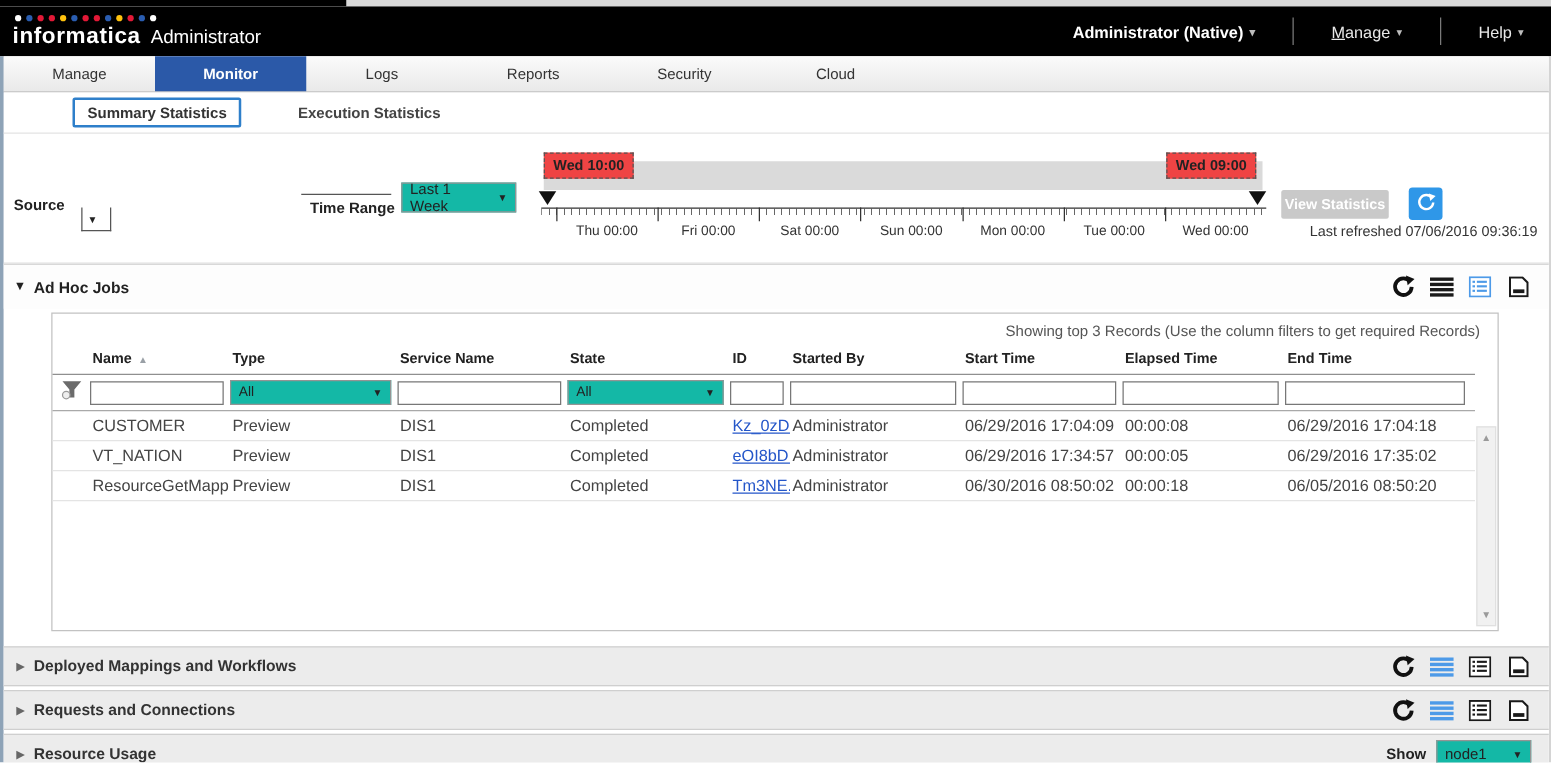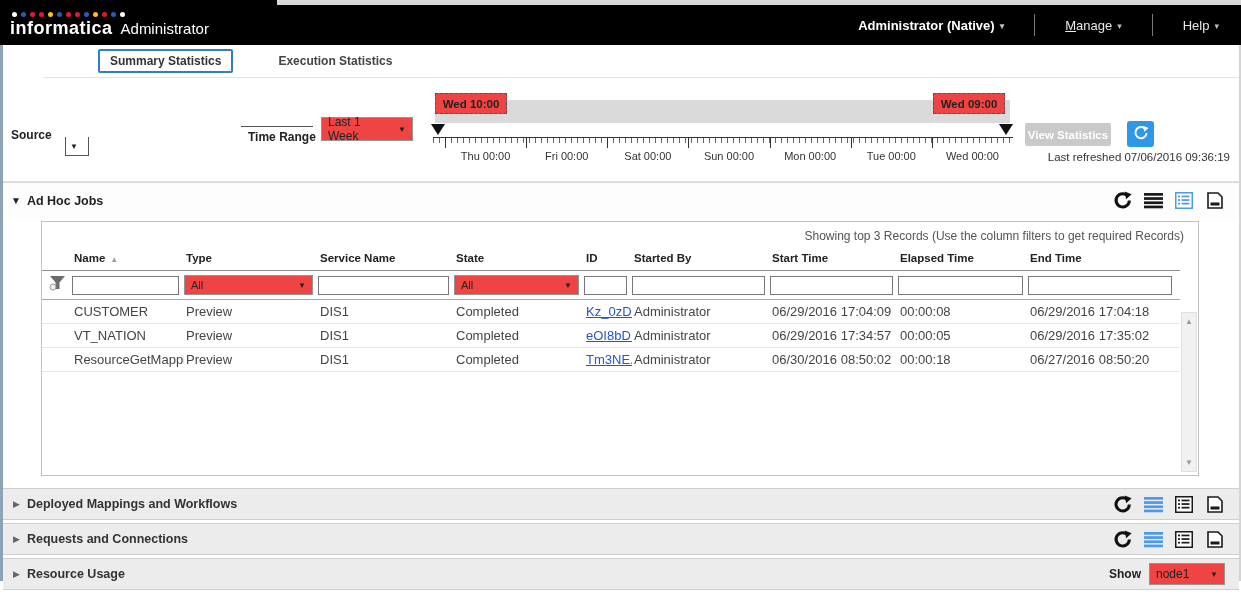--- a/index.html
+++ b/index.html
@@ -27,31 +27,31 @@
 
   
   .framed { border-left:3px solid #8ea3b7; border-right:2px solid #d4d4d4; }
   .tabbar { height:29px; background:linear-gradient(#fbfbfb,#e9e9e9); border-bottom:1px solid #bcbcbc; display:flex; }
   .tab { width:121px; display:flex; align-items:center; justify-content:center; font-size:12px; color:#333; cursor:pointer; }
   .tab.active { background:#2b59a8; color:#fff; font-weight:bold; }
 
   
   .content { background:#fff; height:536px; position:relative; }
 
-  .subtabs { height:33px; display:flex; align-items:center; padding-left:55px; gap:45px; border-bottom:1px solid #e3e3e3;margin-left:40px; }
+  .subtabs { height:33px; display:flex; align-items:center; padding-left:55px; gap:45px; border-bottom:1px solid #e3e3e3; }
   .subtab-active { border:2px solid #2e7fca; border-radius:2px; background:#fff; padding:3px 10px; font-size:12px; font-weight:bold; color:#333; cursor:pointer; }
   .subtab { font-size:12px; font-weight:bold; color:#444; cursor:pointer; }
 
   
   .filterbar { position:relative; height:104px; border-bottom:1px solid #e0e0e0; }
   .lab { position:absolute; font-size:12px; font-weight:bold; color:#222; }
   .source-input { position:absolute; left:62px; top:37px; width:176px; height:22px; border:1px solid #555; border-right:1px solid #555; background:#fff; font-size:12px; color:#333; padding:2px 4px; font-family:"Liberation Sans",sans-serif; }
   .source-leader { position:absolute; left:238px; top:48px; width:72px; height:1px; background:#555; }
   .source-arrow { position:absolute; left:62px; top:59px; width:24px; height:19px; border:1px solid #555; border-top:none; display:flex; align-items:center; justify-content:flex-start; padding-left:4px; font-size:8px; color:#222; background:#fff; cursor:pointer; }
-  .fakeselect { border:1px solid #949494; background:#ef4444; display:flex; align-items:center; justify-content:space-between; font-size:12px; color:#222; padding:0 6px; cursor:pointer; }
+  .fakeselect { border:1px solid #949494; background:#14b8a6; display:flex; align-items:center; justify-content:space-between; font-size:12px; color:#222; padding:0 6px; cursor:pointer; }
   .fs-arrow { font-size:8px; color:#222; margin-left:8px; }
   .tr-select { position:absolute; left:318px; top:39px; width:92px; height:24px; }
 
   
   .slider { position:absolute; left:430px; top:15px; width:580px; height:80px; }
   .sl-band { position:absolute; left:2px; right:3px; top:7px; height:23px; background:#dadada; }
   .sl-box { position:absolute; top:0; height:21px; border:1px dashed #555; background:#ef4444; font-size:11.5px; font-weight:bold; color:#222; display:flex; align-items:center; justify-content:center; width:72px; cursor:pointer; }
   .sl-box.left { left:2px; }
   .sl-box.right { right:8px; }
   .sl-handle { position:absolute; top:31px; width:0; height:0; border-left:7px solid transparent; border-right:7px solid transparent; border-top:11px solid #111; cursor:pointer; }
@@ -143,20 +143,28 @@
     </span>
     <span class="menu-sep"></span>
     <span class="menu-item">
       <span>Help</span><span class="caret">▾</span>
     </span>
   </div>
 </div>
 
 <div class="framed">
 
+  <div class="tabbar">
+    <div class="tab">Manage</div>
+    <div class="tab active">Monitor</div>
+    <div class="tab">Logs</div>
+    <div class="tab">Reports</div>
+    <div class="tab">Security</div>
+    <div class="tab">Cloud</div>
+  </div>
 
   <div class="content">
 
     <div class="subtabs">
       <span class="subtab-active">Summary Statistics</span>
       <span class="subtab">Execution Statistics</span>
     </div>
 
     <div class="filterbar">
       <span class="lab" style="left:8px; top:50px;">Source</span>
@@ -327,21 +335,21 @@
         <div class="trow drow">
           <div></div>
           <div class="cell">ResourceGetMapping</div>
           <div class="cell">Preview</div>
           <div class="cell">DIS1</div>
           <div class="cell">Completed</div>
           <div class="cell"><span class="idlink">Tm3NE...</span></div>
           <div class="cell">Administrator</div>
           <div class="cell">06/30/2016 08:50:02</div>
           <div class="cell">00:00:18</div>
-          <div class="cell">06/27/2016 08:50:20</div>
+          <div class="cell">06/05/2016 08:50:20</div>
         </div>
       </div>
 
       <div class="vscroll">
         <span class="vs-arrow">▲</span>
         <span class="vs-arrow">▼</span>
       </div>
     </div>
 
     <div class="bars">

